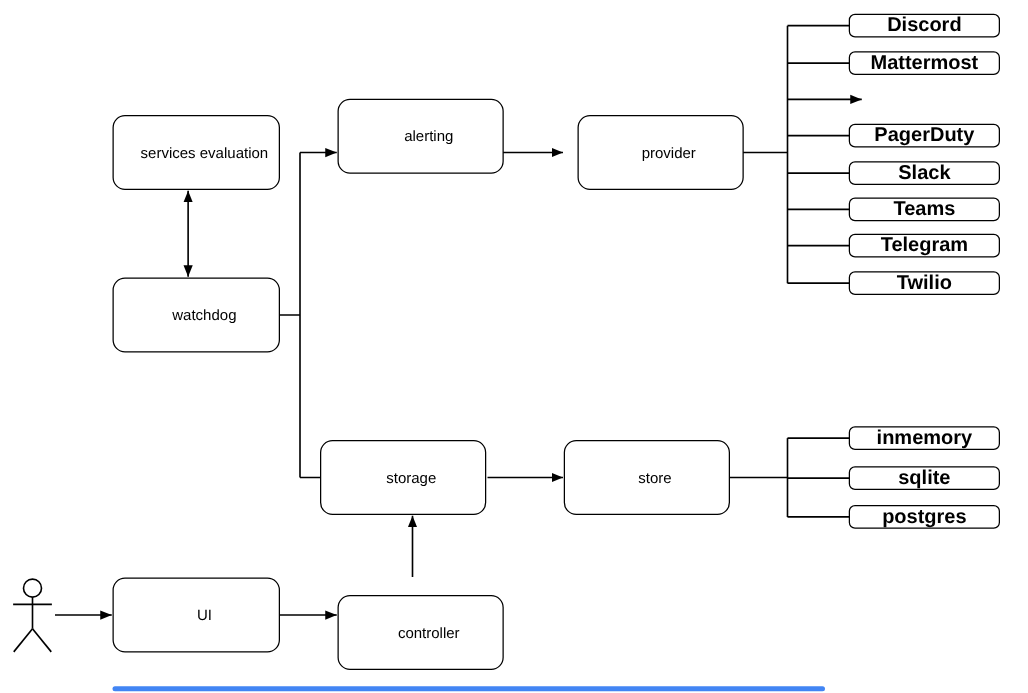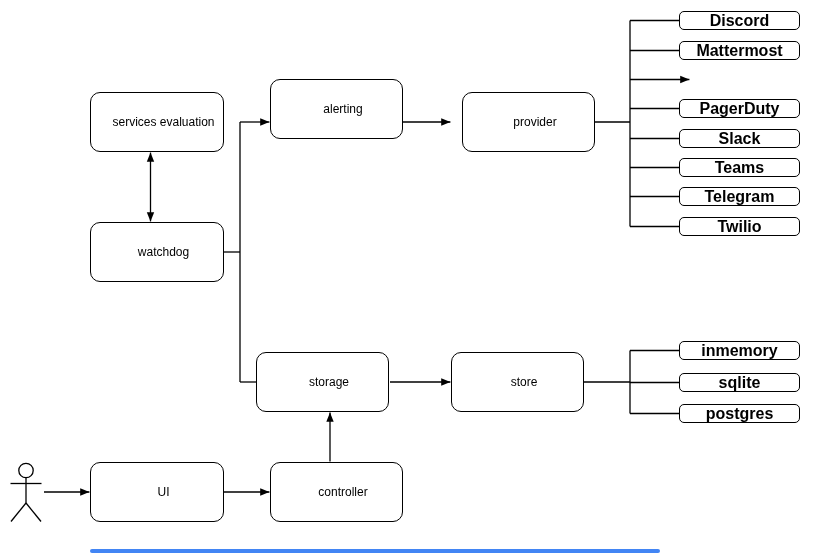--- a/index.html
+++ b/index.html
@@ -91,21 +91,21 @@
   <div class="node" style="left:270px;top:79px;width:118px;height:58px">alerting</div>
 
   <div class="node" style="left:462px;top:92px;width:118px;height:58px">provider</div>
 
   <div class="node" style="left:256px;top:352px;width:118px;height:58px">storage</div>
 
   <div class="node" style="left:451px;top:352px;width:118px;height:58px">store</div>
 
   <div class="node" style="left:90px;top:462px;width:119px;height:58px">UI</div>
 
-  <div class="node" style="left:270px;top:462px;width:118px;height:58px">controller</div>
+  <div class="node" style="left:270px;top:476px;width:118px;height:58px">controller</div>
 
   <div class="leaf" style="top:11px">Discord</div>
   <div class="leaf" style="top:41px">Mattermost</div>
   <div class="leaf" style="top:99px">PagerDuty</div>
   <div class="leaf" style="top:129px">Slack</div>
   <div class="leaf" style="top:158px">Teams</div>
   <div class="leaf" style="top:217px">Twilio</div>
   <div class="leaf" style="top:187px">Telegram</div>
 
   <div class="leaf" style="top:341px">inmemory</div>

